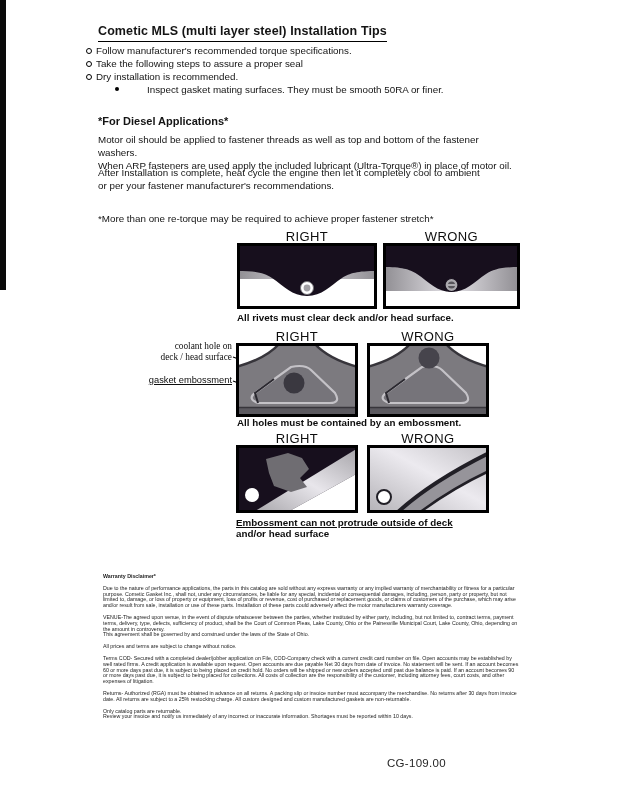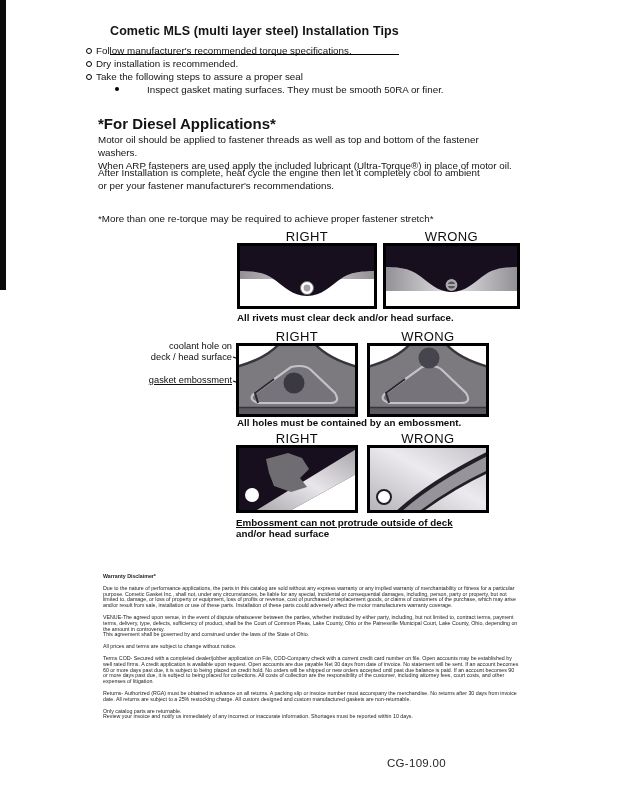--- a/index.html
+++ b/index.html
@@ -10,55 +10,55 @@
     color:#141414;
     -webkit-font-smoothing:antialiased;
   }
   .abs{position:absolute;}
 
   
   .edge-bar{left:0;top:0;width:6px;height:290px;background:#0a0a0a;}
 
   
   .title{
-    left:110px;top:24px;
+    left:98px;top:24px;
     font-size:12.5px;font-weight:bold;
-    border-bottom:1.6px solid #000;padding-bottom:16px;
+    border-bottom:1.6px solid #000;padding-bottom:3px;
     letter-spacing:.1px;white-space:nowrap;
   }
 
   
   .tips{left:86px;top:44px;}
   .tips .row{display:flex;align-items:flex-start;line-height:13px;font-size:9.8px;}
   .o-bullet{flex:0 0 auto;width:4px;height:4px;border:1px solid #000;border-radius:50%;margin:3.5px 4px 0 0;}
   .f-bullet{flex:0 0 auto;width:4px;height:4px;background:#000;border-radius:50%;margin:4px 4px 0 0;}
   .sub{margin-left:29px;gap:24px;}
 
   
-  .diesel-head{left:98px;top:115px;font-size:15px;font-weight:bold;}
+  .diesel-head{left:98px;top:115px;font-size:11px;font-weight:bold;}
   .para{left:98px;font-size:9.8px;line-height:13px;width:420px;}
   .p1{top:133px;} .p2{top:166px;} .p3{top:212px;}
 
   
   .dlabel{font-size:13px;letter-spacing:.4px;text-align:center;color:#0d0d0d;}
   .cap{font-weight:bold;font-size:9.8px;white-space:nowrap;color:#0d0d0d;}
   .sidelabel{font-size:9.3px;text-align:right;line-height:11px;color:#0d0d0d;}
 
   .lab-r1-right{left:237px;top:229px;width:140px;}
   .lab-r1-wrong{left:383px;top:229px;width:137px;}
   .panel-r1-right{left:237px;top:243px;width:140px;height:66px;}
   .panel-r1-wrong{left:383px;top:243px;width:137px;height:66px;}
   .cap-r1{left:237px;top:312px;}
 
   .lab-r2-right{left:236px;top:329px;width:122px;}
   .lab-r2-wrong{left:367px;top:329px;width:122px;}
   .panel-r2-right{left:236px;top:343px;width:122px;height:74px;}
   .panel-r2-wrong{left:367px;top:343px;width:122px;height:74px;}
   .cap-r2{left:237px;top:417px;}
-  .sl-coolant{left:118px;top:341px;width:114px;}
+  .sl-coolant{left:118px;top:341px;width:114px;font-family:Liberation Serif, serif;}
   .sl-emboss{left:118px;top:375px;width:114px;text-decoration:underline;}
   .leaders{left:225px;top:350px;width:80px;height:50px;}
 
   .lab-r3-right{left:236px;top:431px;width:122px;}
   .lab-r3-wrong{left:367px;top:431px;width:122px;}
   .panel-r3-right{left:236px;top:445px;width:122px;height:68px;}
   .panel-r3-wrong{left:367px;top:445px;width:122px;height:68px;}
   .cap-r3a{left:236px;top:517px;text-decoration:underline;}
   .cap-r3b{left:236px;top:528px;}
 
@@ -85,25 +85,25 @@
 
   <div class="abs title">Cometic MLS (multi layer steel) Installation Tips</div>
 
   <div class="abs tips">
     <div class="row">
       <span class="o-bullet"></span>
       <span>Follow manufacturer's recommended torque specifications.</span>
     </div>
     <div class="row">
       <span class="o-bullet"></span>
-      <span>Dry installation is recommended.</span>
+      <span>Take the following steps to assure a proper seal</span>
     </div>
     <div class="row">
       <span class="o-bullet"></span>
-      <span>Take the following steps to assure a proper seal</span>
+      <span>Dry installation is recommended.</span>
     </div>
     <div class="row sub">
       <span class="f-bullet"></span>
       <span>Inspect gasket mating surfaces.  They must be smooth 50RA or finer.</span>
     </div>
   </div>
 
   <div class="abs diesel-head">*For Diesel Applications*</div>
 
   <div class="abs para p1">

